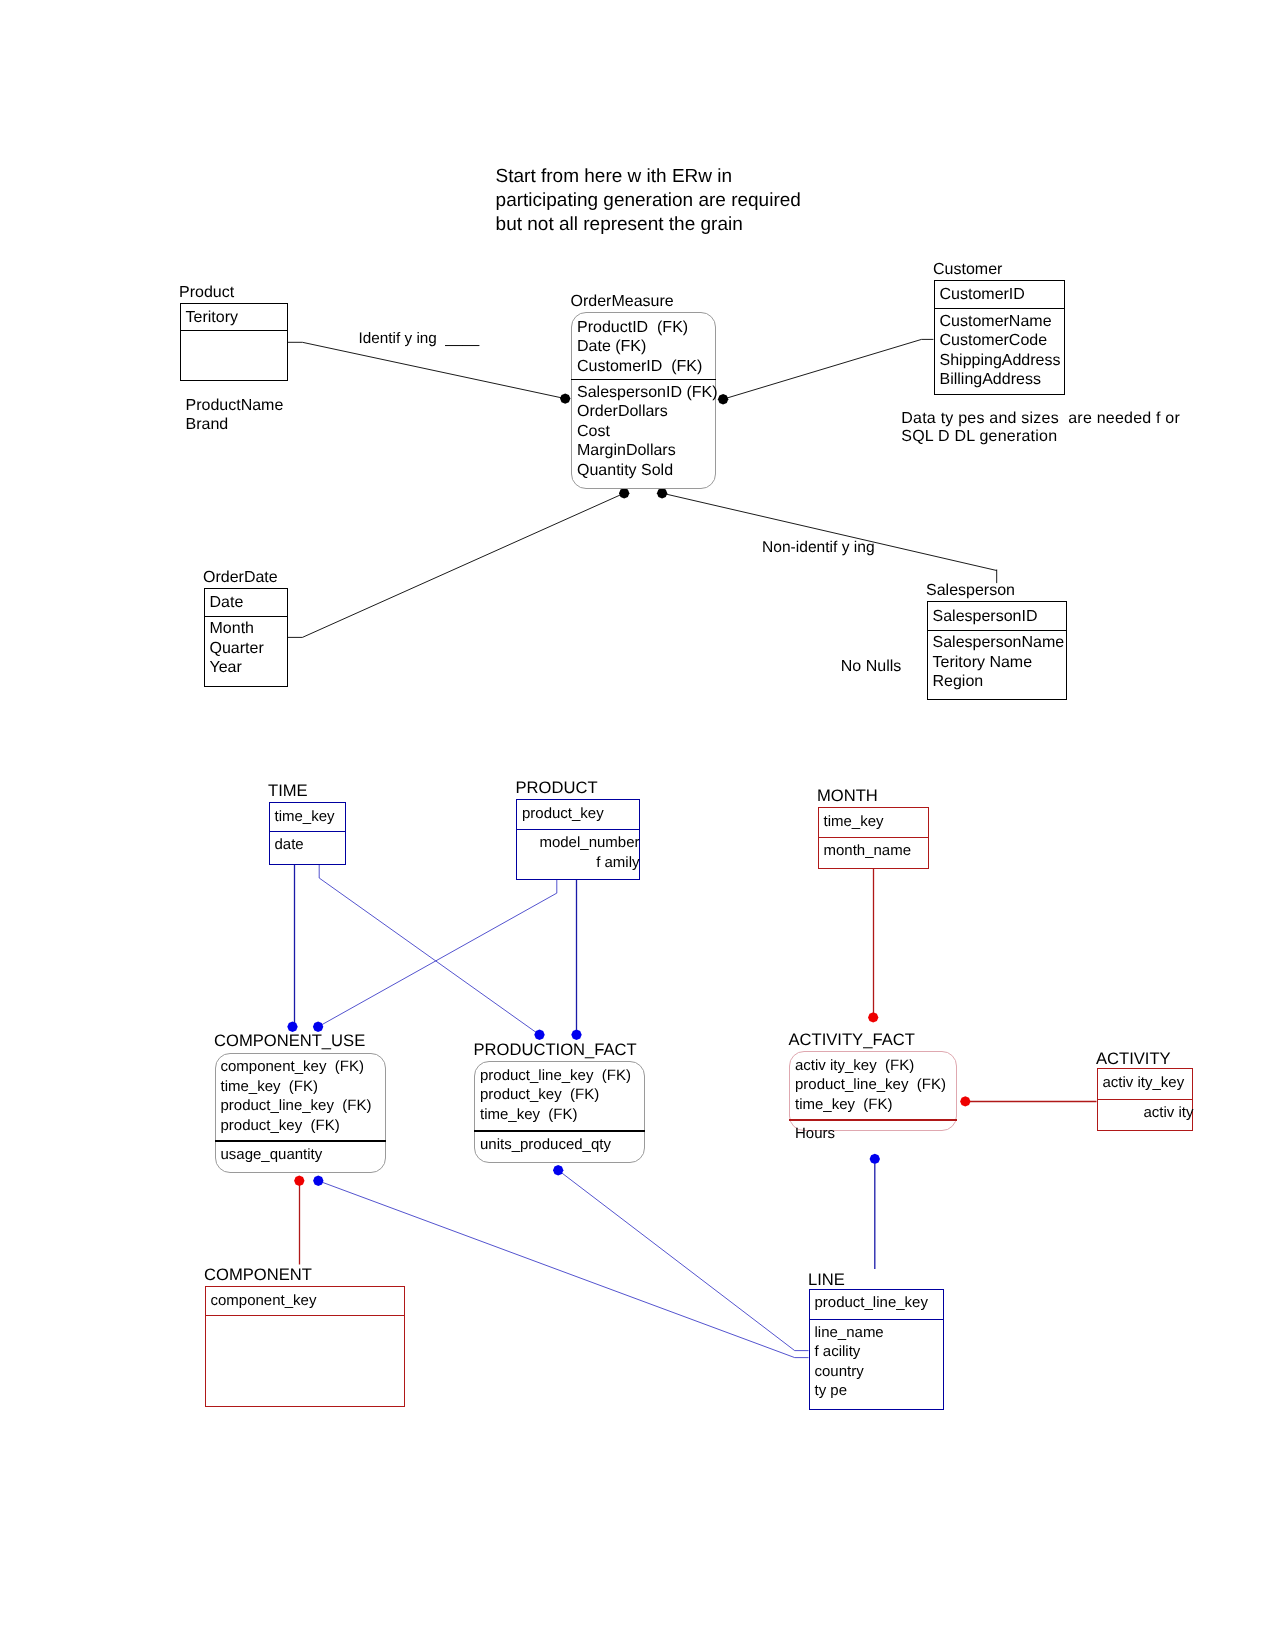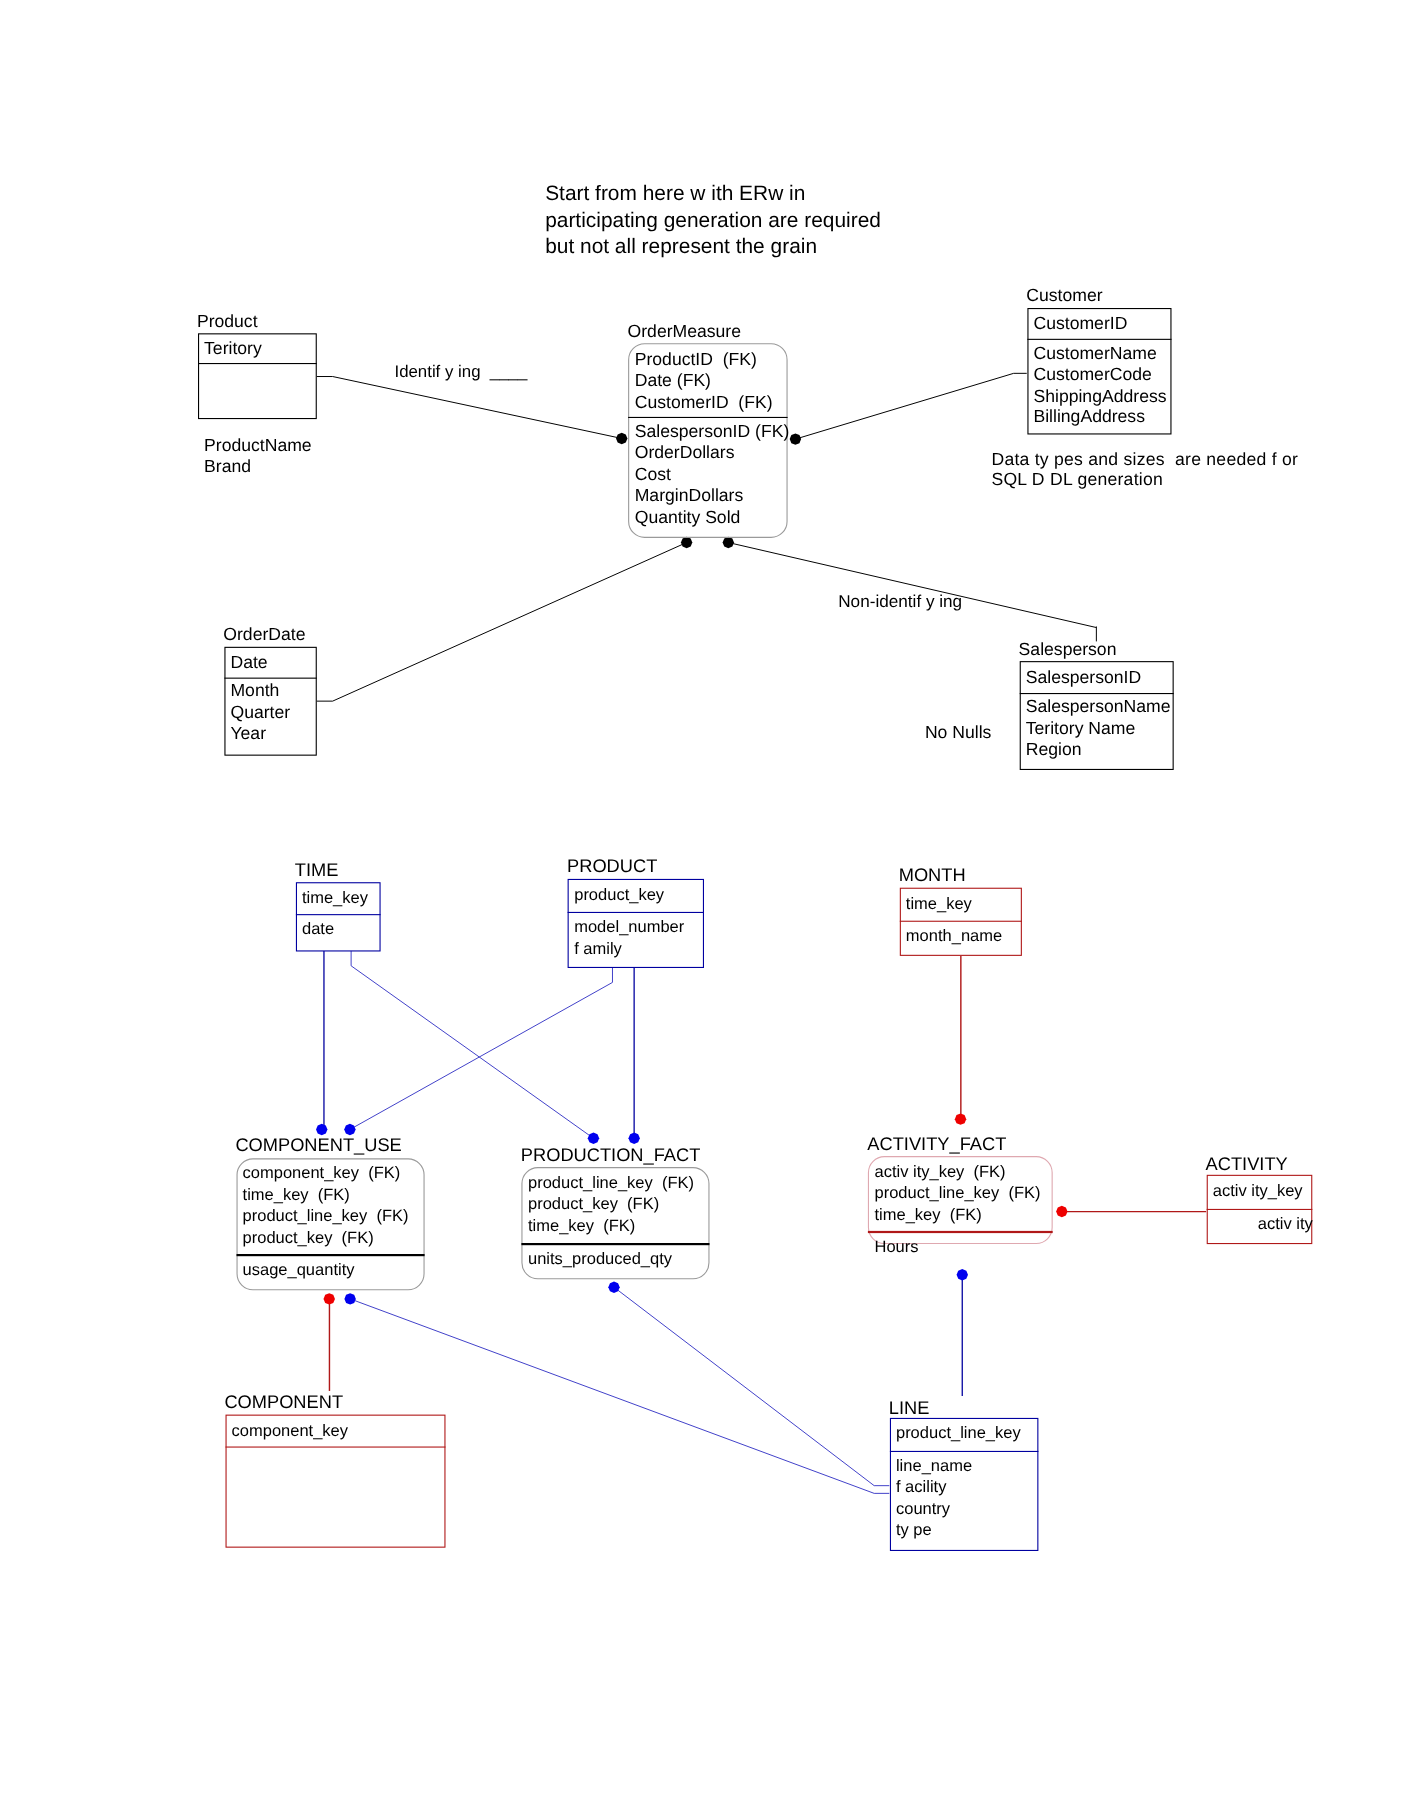--- a/index.html
+++ b/index.html
@@ -169,21 +169,21 @@
     <div class="row">date</div>
   </div>
 </div>
 <div class="ent d2" style="left:516px;top:799px;width:123.5px;height:81px;">
   <div class="ent-title">PRODUCT</div>
   <div class="ent-body" style="border-color:#0000a0;border-width:1.5px;"></div>
   <div class="sec" style="top:4.5px;">
     <div class="row">product_key</div>
   </div>
   <div class="divider" style="top:30.1px;background:#0000a0;"></div>
-  <div class="sec" style="top:34px;">
+  <div class="sec" style="top:34px;text-align:right;">
     <div class="row">model_number</div>
     <div class="row">f amily</div>
   </div>
 </div>
 <div class="ent d2" style="left:817.5px;top:807px;width:111.5px;height:62px;">
   <div class="ent-title">MONTH</div>
   <div class="ent-body" style="border-color:#b01818;border-width:1.5px;"></div>
   <div class="sec" style="top:4.5px;">
     <div class="row">time_key</div>
   </div>

